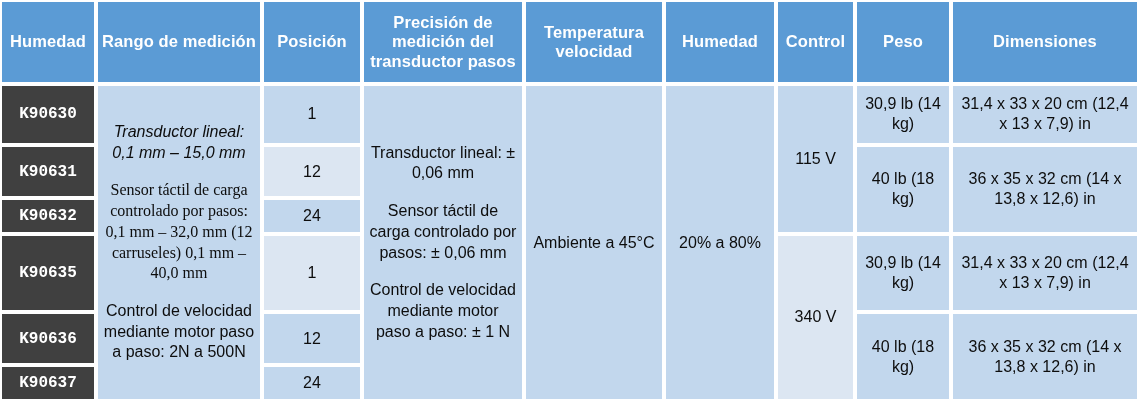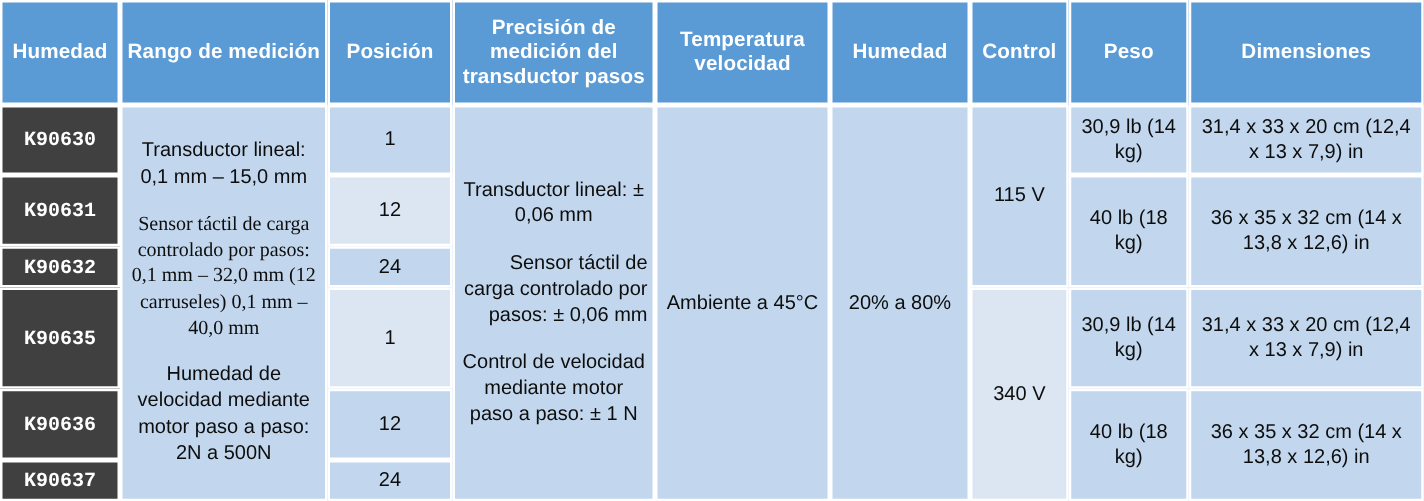--- a/index.html
+++ b/index.html
@@ -101,28 +101,28 @@
       <th>Peso</th>
       <th>Dimensiones</th>
     </tr>
   </thead>
 
   <tbody>
 
     <tr>
       <td class="model-cell">K90630</td>
       <td class="tint-a tall-text" rowspan="6">
-          <div style="margin-bottom: 1.05em;">Transductor lineal: 0,1 mm – 15,0 mm</div>
+          <div style="margin-bottom: 1.05em; font-style: italic;">Transductor lineal: 0,1 mm – 15,0 mm</div>
           <div style="margin-bottom: 1.05em; font-family: Liberation Serif, serif;">Sensor táctil de carga controlado por pasos: 0,1 mm – 32,0 mm (12 carruseles) 0,1 mm – 40,0 mm</div>
-          <div>Humedad de velocidad mediante motor paso a paso: 2N a 500N</div>
+          <div>Control de velocidad mediante motor paso a paso: 2N a 500N</div>
         </td>
       <td class="tint-a">1</td>
       <td class="tint-a tall-text" rowspan="6">
           <div style="margin-bottom: 1.05em;">Transductor lineal: ± 0,06 mm</div>
-          <div style="margin-bottom: 1.05em; text-align: right;">Sensor táctil de carga controlado por pasos: ± 0,06 mm</div>
+          <div style="margin-bottom: 1.05em;">Sensor táctil de carga controlado por pasos: ± 0,06 mm</div>
           <div>Control de velocidad mediante motor paso a paso: ± 1 N</div>
         </td>
       <td class="tint-a" rowspan="6">Ambiente a 45°C</td>
       <td class="tint-a" rowspan="6">20% a 80%</td>
       <td class="tint-a" rowspan="3">115 V</td>
       <td class="tint-a">30,9 lb (14 kg)</td>
       <td class="tint-a">31,4 x 33 x 20 cm (12,4 x 13 x 7,9) in</td>
     </tr>
 
     <tr>

